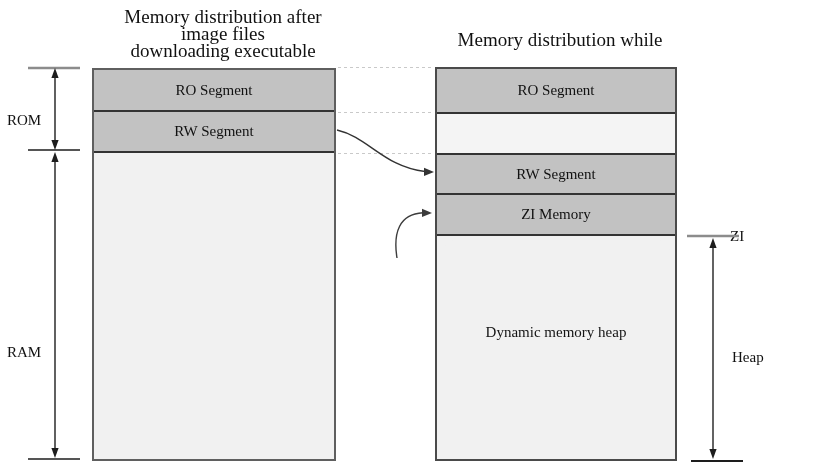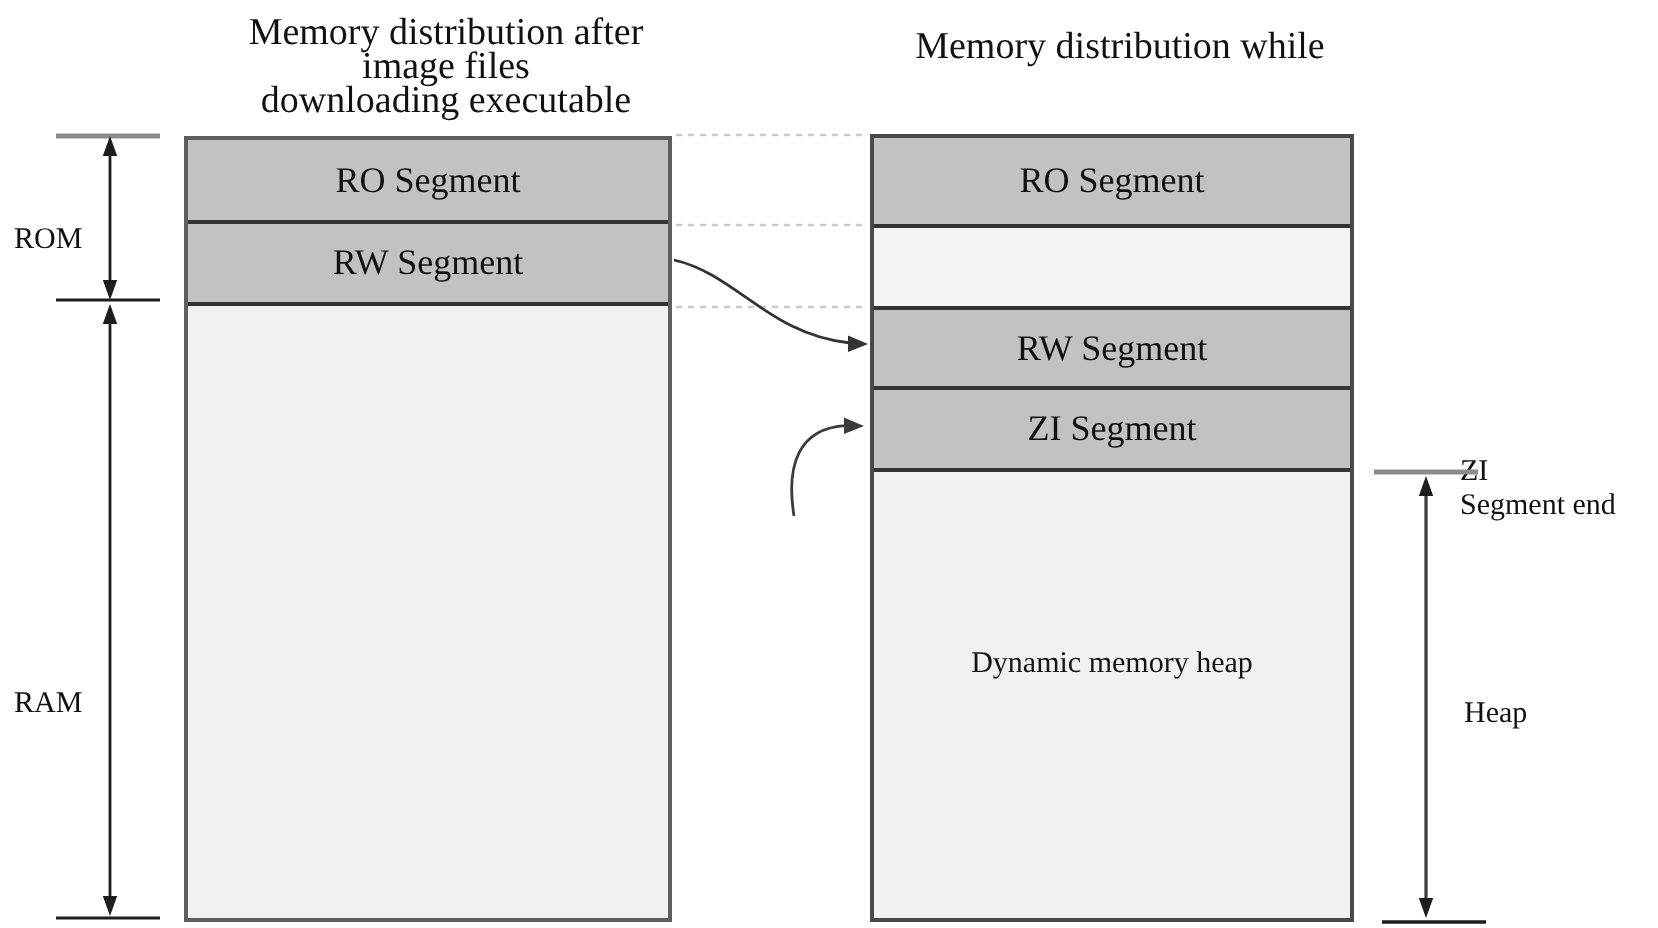--- a/index.html
+++ b/index.html
@@ -16,35 +16,35 @@
   }
 
   .title {
     position: absolute;
     text-align: center;
     line-height: 17px;
     font-size: 19px;
     color: #111;
   }
   .title-left  { left: 120px; top: 8px;  width: 206px; }
-  .title-right { left: 455px; top: 15px; width: 210px; }
+  .title-right { left: 455px; top: 31px; width: 210px; }
 
   .mem-column {
     position: absolute;
     background: #f1f1f1;
   }
   .col-left  { left: 92px;  top: 68px; width: 244px; height: 393px; border: 2px solid #5f5f5f; }
   .col-right { left: 435px; top: 67px; width: 242px; height: 394px; border: 2px solid #4a4a4a; }
 
   .segment {
     width: 100%;
     display: flex;
     align-items: center;
     justify-content: center;
-    font-size: 18px;
+    font-size: 15px;
     color: #111;
   }
   .seg-dark { background: #c2c2c2; border-bottom: 2px solid #333; }
   .seg-gap  { background: #f4f4f4; border-bottom: 2px solid #333; }
 
   .l-ro { height: 42px; }
   .l-rw { height: 41px; }
   .r-ro { height: 45px; }
   .r-gap { height: 41px; }
   .r-rw { height: 40px; }
@@ -106,33 +106,32 @@
 
   <div class="mem-column col-right">
     <div class="segment seg-dark r-ro">
       <span>RO Segment</span>
     </div>
     <div class="segment seg-gap r-gap"></div>
     <div class="segment seg-dark r-rw">
       <span>RW Segment</span>
     </div>
     <div class="segment seg-dark r-zi">
-      <span>ZI Segment</span>
+      <span>ZI Memory</span>
     </div>
     <div class="r-heap">
       <span>Dynamic memory heap</span>
     </div>
   </div>
 
   <div class="side-label lbl-rom">ROM</div>
   <div class="side-label lbl-ram">RAM</div>
   <div class="side-label lbl-heap">Heap</div>
   <div class="lbl-zi-end">
     <div>ZI</div>
-    <div>Segment end</div>
   </div>
 
   <svg class="overlay" viewBox="0 0 829 464" xmlns="http://www.w3.org/2000/svg">
 
     <g stroke="#c9c9c9" stroke-width="1.2" stroke-dasharray="3,3">
       <line x1="338" y1="67.5" x2="434" y2="67.5"></line>
       <line x1="338" y1="112.5" x2="434" y2="112.5"></line>
       <line x1="338" y1="153.5" x2="434" y2="153.5"></line>
     </g>
 

